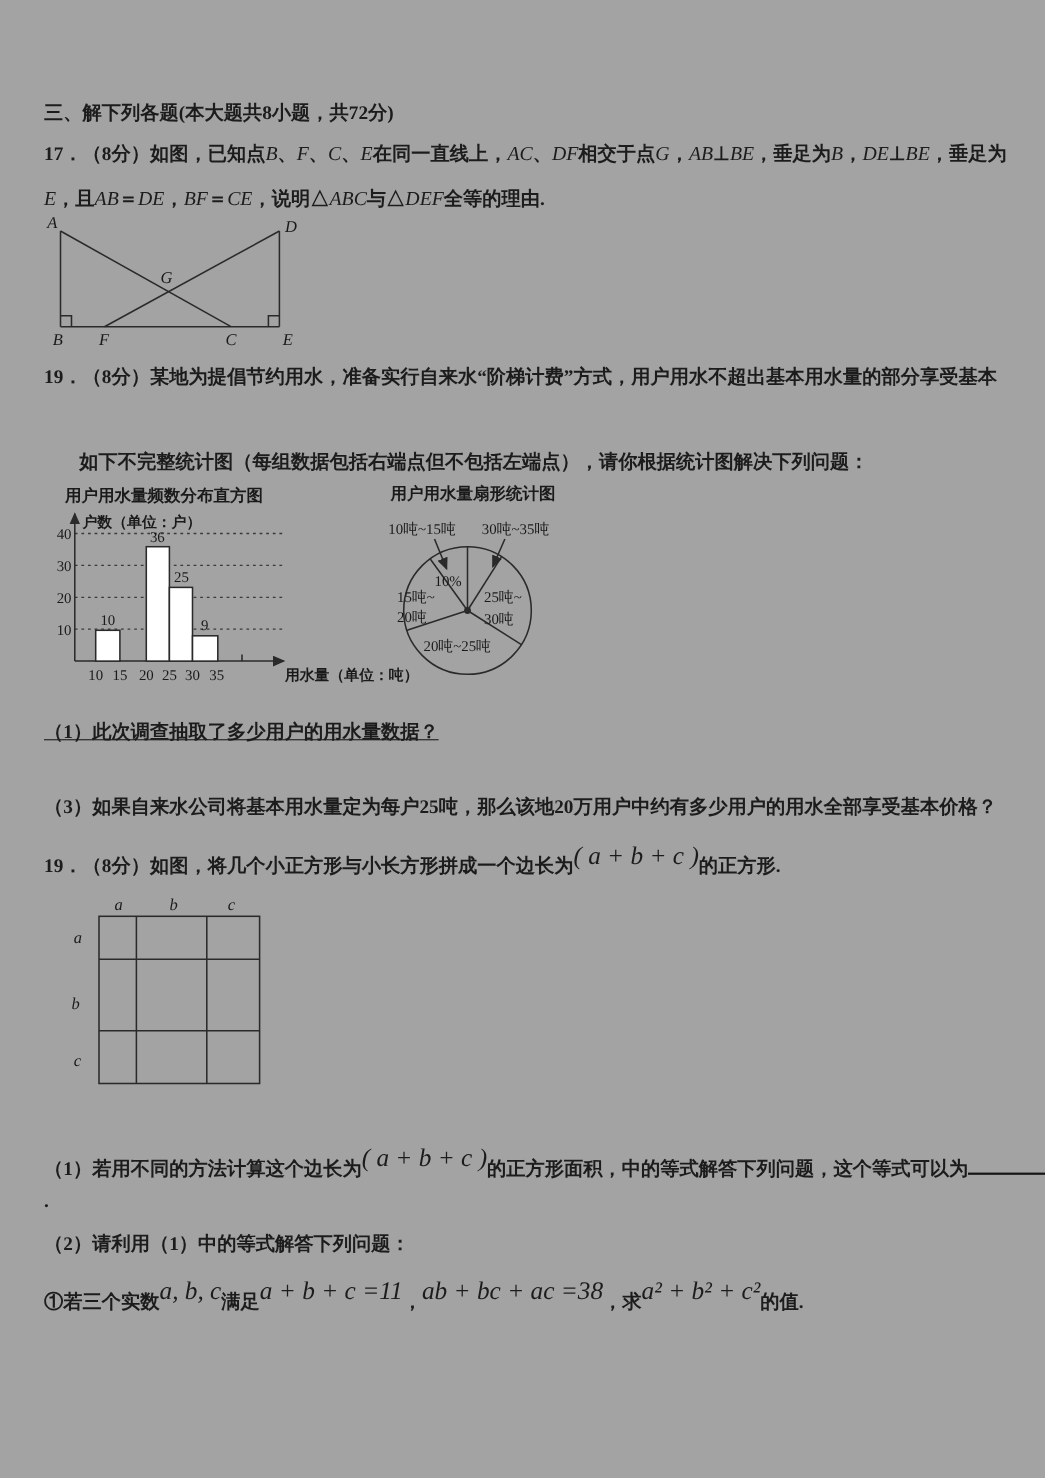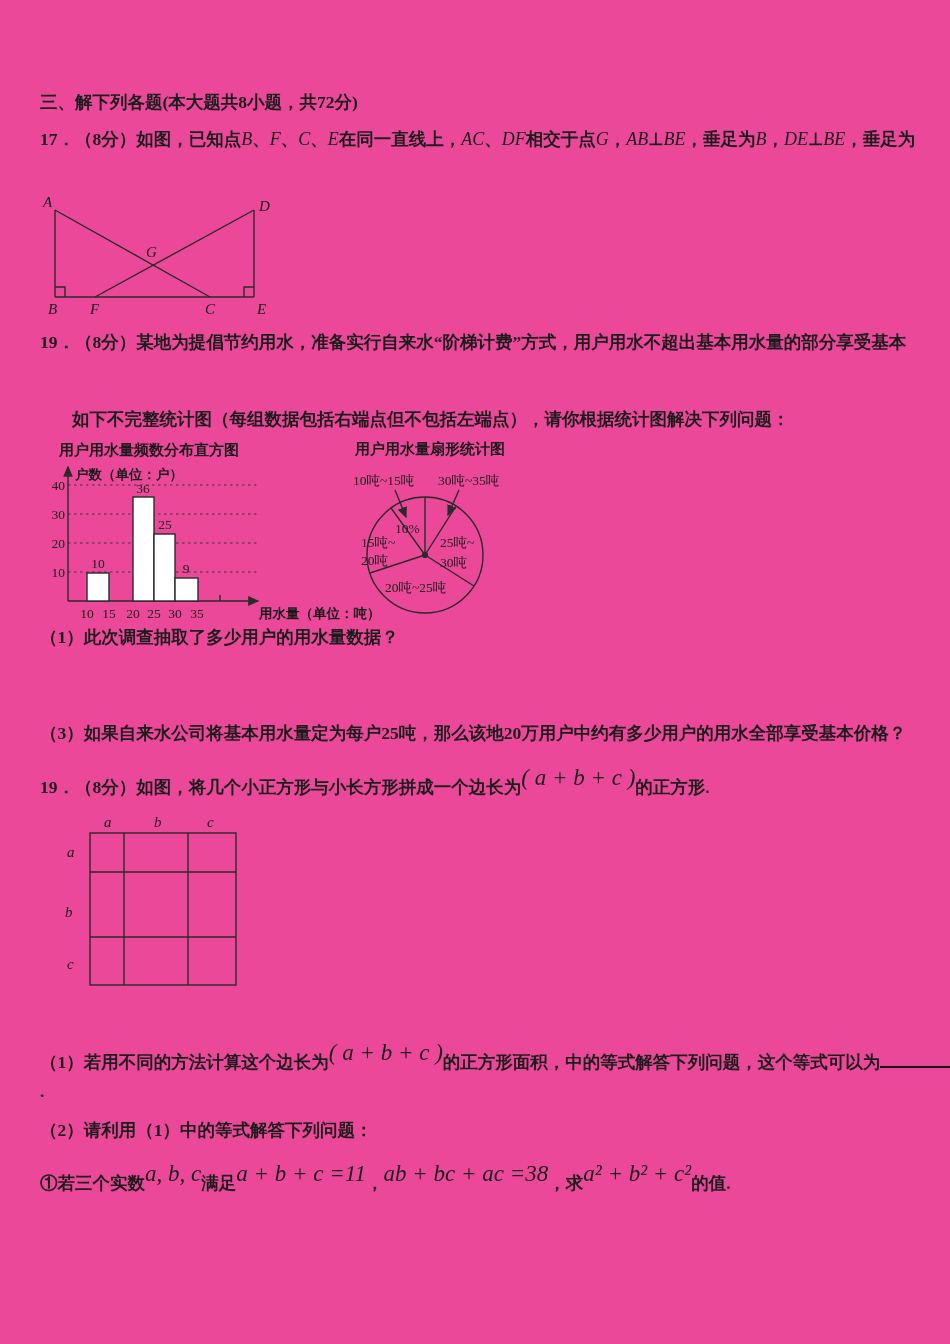--- a/index.html
+++ b/index.html
@@ -1,16 +1,16 @@
 <!DOCTYPE html>
 <html><head>
 <meta charset="utf-8">
 <style>
   html,body{margin:0;padding:0;background:#fff;}
-  .page{position:relative;width:950px;height:1344px;background:#ec4899;overflow:hidden;
+  .page{position:relative;width:950px;height:1344px;background:#a3a3a3;overflow:hidden;
         font-family:"Liberation Serif",serif;color:#1c1c1c;}
   .line{position:absolute;left:40px;white-space:nowrap;font-weight:700;
         font-size:17.5px;line-height:1.35;color:#1c1c1c;}
   .line .m{font-style:italic;font-weight:400;font-size:18px;}
   .line .r{font-style:italic;font-weight:400;font-size:23px;vertical-align:8px;margin-top:32px;}
   .line .u{display:inline-block;width:104px;border-bottom:2px solid #151515;height:1em;}
   svg{position:absolute;overflow:visible;}
   svg text{font-family:"Liberation Serif",serif;fill:#1a1a1a;}
   .fig-stroke{stroke:#2a2a2a;stroke-width:1.4;fill:none;}
   .bar{fill:#ffffff;stroke:#2a2a2a;stroke-width:1.4;}
@@ -21,20 +21,21 @@
   .figtitle{font-size:15px;font-weight:700;}
 </style>
 </head>
 <body>
 
 <div class="page">
 
   <div class="line" style="top:91px;">三、解下列各题(本大题共8小题，共72分)</div>
 
   <div class="line" style="top:127px;"><span>17．（8分）如图，已知点</span><span class="m">B</span><span>、</span><span class="m">F</span><span>、</span><span class="m">C</span><span>、</span><span class="m">E</span><span>在同一直线上，</span><span class="m">AC</span><span>、</span><span class="m">DF</span><span>相交于点</span><span class="m">G</span><span>，</span><span class="m">AB</span><span>⊥</span><span class="m">BE</span><span>，垂足为</span><span class="m">B</span><span>，</span><span class="m">DE</span><span>⊥</span><span class="m">BE</span><span>，垂足为</span></div>
+  <div class="line" style="top:168px;"><span class="m">E</span><span>，且</span><span class="m">AB</span><span>＝</span><span class="m">DE</span><span>，</span><span class="m">BF</span><span>＝</span><span class="m">CE</span><span>，说明△</span><span class="m">ABC</span><span>与△</span><span class="m">DEF</span><span>全等的理由.</span></div>
 
   <svg style="left:38px;top:193px;" width="240" height="124" viewBox="0 0 240 124">
     <g class="fig-stroke">
       <line x1="17" y1="104" x2="216" y2="104"></line>
       <line x1="17" y1="17" x2="17" y2="104"></line>
       <line x1="216" y1="17" x2="216" y2="104"></line>
       <line x1="17" y1="17" x2="172" y2="104"></line>
       <line x1="216" y1="17" x2="57" y2="104"></line>
       <path d="M17,94 L27,94 L27,104"></path>
       <path d="M206,104 L206,94 L216,94"></path>
@@ -132,21 +133,21 @@
     </g>
 
     <text class="ticklbl" x="50" y="96">10%</text>
     <text class="ticklbl" x="16" y="110">15吨~</text>
     <text class="ticklbl" x="16" y="128">20吨</text>
     <text class="ticklbl" x="95" y="110">25吨~</text>
     <text class="ticklbl" x="95" y="130">30吨</text>
     <text class="ticklbl" x="40" y="155">20吨~25吨</text>
   </svg>
 
-  <div class="line" style="top:626px;">（1）此次调查抽取了多少用户的用水量数据？</div>
+  <div class="line" style="top:654px;text-decoration:underline;">（1）此次调查抽取了多少用户的用水量数据？</div>
   <div class="line" style="top:722px;">（3）如果自来水公司将基本用水量定为每户25吨，那么该地20万用户中约有多少用户的用水全部享受基本价格？</div>
 
   <div class="line" style="top:762px;"><span>19．（8分）如图，将几个小正方形与小长方形拼成一个边长为</span><span class="r">( a + b + c )</span><span>的正方形.</span></div>
 
   <svg style="left:58px;top:812px;" width="195" height="180" viewBox="0 0 195 180">
     <g class="fig-stroke">
       <rect x="32" y="21" width="146" height="152"></rect>
       <line x1="66" y1="21" x2="66" y2="173"></line>
       <line x1="130" y1="21" x2="130" y2="173"></line>
       <line x1="32" y1="60" x2="178" y2="60"></line>

